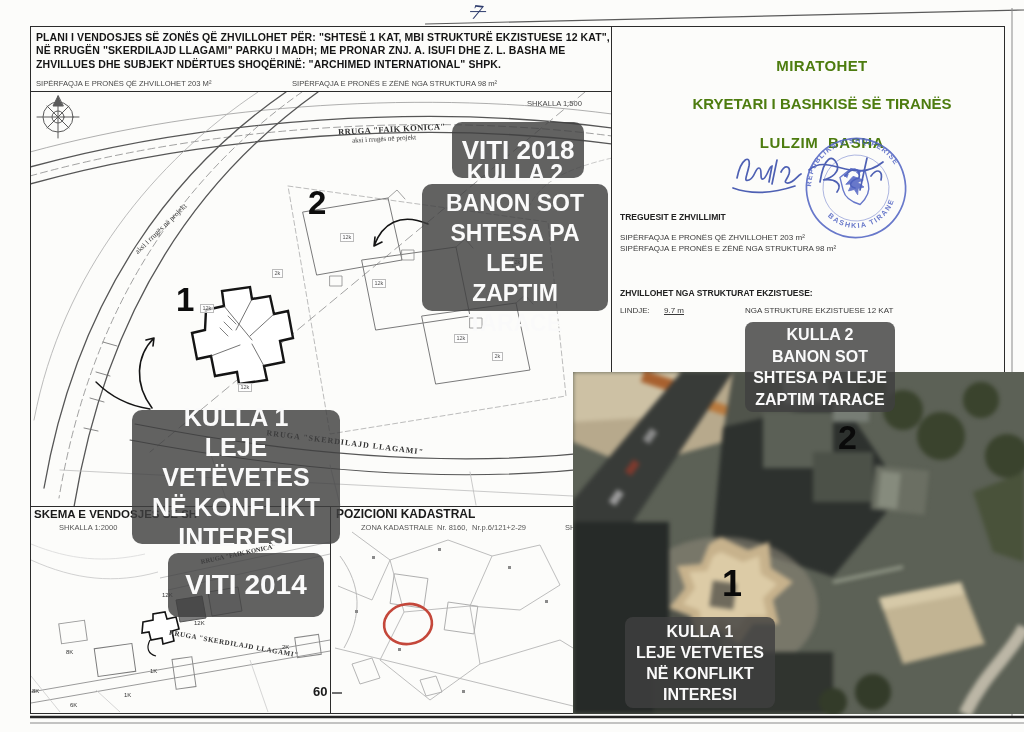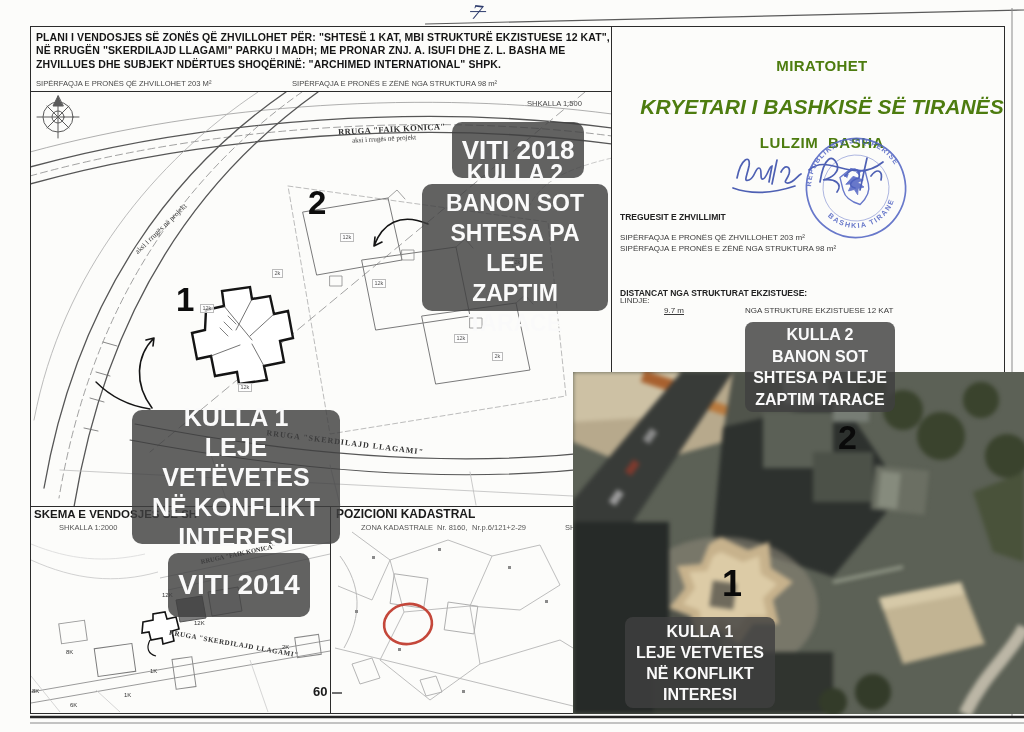--- a/index.html
+++ b/index.html
@@ -152,21 +152,21 @@
   <span class="chip" style="left:340px;top:233px;">12k</span>
   <span class="chip" style="left:272px;top:269px;">2k</span>
   <span class="chip" style="left:372px;top:279px;">12k</span>
   <span class="chip" style="left:454px;top:334px;">12k</span>
   <span class="chip" style="left:512px;top:258px;">2k</span>
   <span class="chip" style="left:238px;top:383px;">12k</span>
   <span class="chip" style="left:200px;top:304px;">12k</span>
   <span class="chip" style="left:492px;top:352px;">2k</span>
 
   <div class="approve" style="top:57px;font-size:15px;letter-spacing:.4px;">MIRATOHET</div>
-  <div class="approve" style="top:95px;font-size:21px;font-style:italic;">KRYETARI I BASHKISË SË TIRANËS</div>
+  <div class="approve" style="top:95px;font-size:15px;">KRYETARI I BASHKISË SË TIRANËS</div>
   <div class="approve" style="top:134px;font-size:15px;white-space:pre;letter-spacing:.6px;">LULZIM  BASHA</div>
 
   <svg class="abs lines" style="left:725px;top:148px;z-index:4" width="180" height="60" viewBox="0 0 180 60" fill="none" stroke="#3c50ac" stroke-width="1.7" stroke-linecap="round" opacity="0.9">
     <path d="M12,30 C16,10 26,6 24,18 C22,28 18,34 24,32 C30,30 30,20 34,20 C38,20 34,32 38,31 C42,30 44,18 47,18 L44,34 M52,12 L47,36 M56,24 C60,16 66,18 64,26 C62,32 58,34 62,35 C68,36 72,28 76,26"></path>
     <path d="M8,40 C30,48 52,44 70,38"></path>
     <path d="M95,34 C99,8 108,6 112,16 C115,24 107,30 98,32 C110,30 118,36 112,44 M120,28 C128,18 136,20 134,30 C126,32 122,38 130,40 M142,10 L135,42 M146,28 C152,20 158,22 156,32"></path>
     <path d="M84,22 C104,4 128,38 158,14"></path>
   </svg>
 
   <svg class="abs lines" style="left:794px;top:126px;z-index:4" width="124" height="124" viewBox="0 0 124 124" opacity="0.85">
@@ -186,22 +186,22 @@
       <g>
         <path d="M62,42 l13,6 v13 c0,9 -6,14 -13,18 c-7,-4 -13,-9 -13,-18 v-13 z" stroke-width="1.4"></path>
         <path d="M62,50 l-9,6 l6,1 l-5,6 l6,0 l2,6 l2,-6 l6,0 l-5,-6 l6,-1 z M56,50 l-3,-4 l5,1 M68,50 l3,-4 l-5,1" fill="#4f62c2" stroke-width="0.8"></path>
       </g>
     </g>
   </svg>
 
   <div class="ind b" style="top:212px;">TREGUESIT E ZHVILLIMIT</div>
   <div class="ind" style="top:233px;">SIPËRFAQJA E PRONËS QË ZHVILLOHET 203 m²</div>
   <div class="ind" style="top:244px;">SIPËRFAQJA E PRONËS E ZËNË NGA STRUKTURA 98 m²</div>
-  <div class="ind b" style="top:288px;">DISTANCAT NGA STRUKTURAT EKZISTUESE:</div>
-  <div class="ind" style="top:296px;">LINDJE:</div>
+  <div class="ind b" style="top:288px;">ZHVILLOHET NGA STRUKTURAT EKZISTUESE:</div>
+  <div class="ind" style="top:306px;">LINDJE:</div>
   <div class="ind" style="top:306px;left:664px;text-decoration:underline;">9.7 m</div>
   <div class="ind" style="top:306px;left:745px;">NGA STRUKTURE EKZISTUESE 12 KAT</div>
 
   <div class="sec-h" style="left:34px;top:508px;font-size:11.5px;">SKEMA E VENDOSJES SE SH</div>
   <div class="sec-s" style="left:34px;top:523px;">SHKALLA  1:2000</div>
   <div class="sec-h" style="left:336px;top:507px;font-size:12px;text-align:center;">POZICIONI KADASTRAL</div>
   <div class="sec-s" style="left:336px;top:523px;">ZONA KADASTRALE</div>
   <div class="sec-s" style="left:412px;top:523px;">Nr. 8160,</div>
   <div class="sec-s" style="left:447px;top:523px;">Nr.p.6/121+2-29</div>
   <div class="sec-s" style="left:540px;top:523px;">SH. 1:1000</div>
@@ -270,21 +270,21 @@
     <span>BANON SOT</span>
     <span>SHTESA PA LEJE</span>
     <span>ZAPTIM TARACE</span>
   </div>
   <div class="obox" style="left:132px;top:410px;width:208px;height:134px;font-size:25px;line-height:30px;">
     <span>KULLA 1</span>
     <span>LEJE VETËVETES</span>
     <span>NË KONFLIKT</span>
     <span>INTERESI</span>
   </div>
-  <div class="obox" style="left:168px;top:553px;width:142px;height:64px;font-size:28px;">
+  <div class="obox" style="left:168px;top:553px;width:156px;height:64px;font-size:28px;">
     <span>VITI 2014</span>
   </div>
   <div class="obox" style="left:745px;top:322px;width:150px;height:90px;font-size:16px;line-height:21.5px;border-radius:8px;">
     <span>KULLA 2</span>
     <span>BANON SOT</span>
     <span>SHTESA PA LEJE</span>
     <span>ZAPTIM TARACE</span>
   </div>
   <div class="obox" style="left:625px;top:617px;width:150px;height:91px;font-size:16px;line-height:21px;border-radius:8px;">
     <span>KULLA 1</span>

